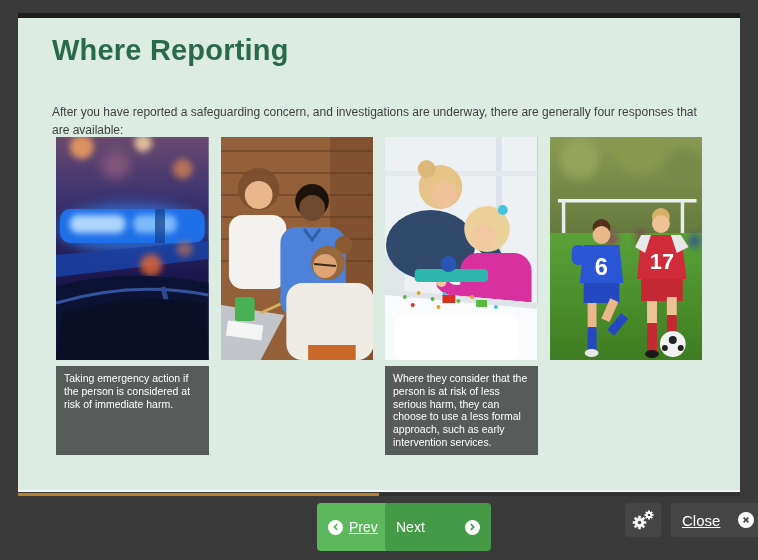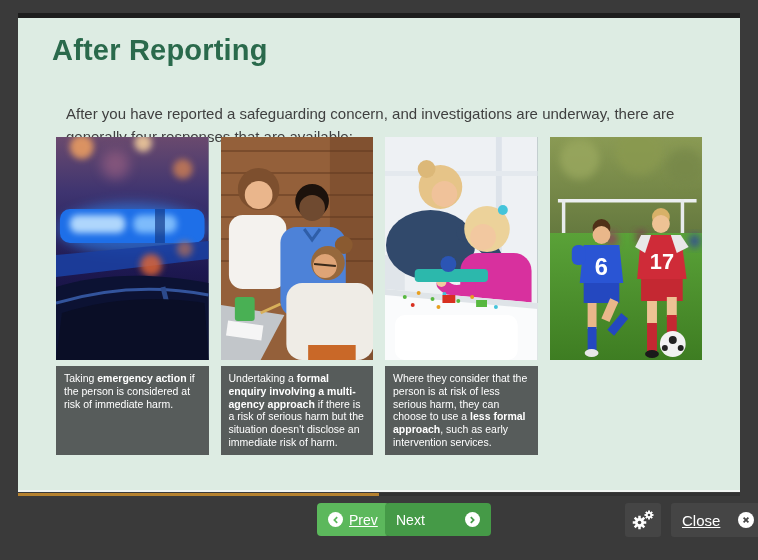--- a/index.html
+++ b/index.html
@@ -4,41 +4,41 @@
 <style>
   html,body{margin:0;padding:0;background:#3a3a3a;}
   .stage{position:relative;width:758px;height:560px;overflow:hidden;
          background:var(--page-bg,#3a3a3a);font-family:"Liberation Sans",sans-serif;}
 
   
   .slide{position:absolute;left:18px;top:13px;width:722px;height:479px;box-sizing:border-box;
          background:var(--slide-bg,#ddece3);border-top:5px solid #1d1d1d;border-bottom:2px solid #f2f6f3;}
   .title{margin:16px 0 0 34px;font-size:29px;font-weight:600;letter-spacing:.2px;
          color:var(--title-color,#2a6a4c);}
-  .intro{margin:36px 48px 0;max-width:652px;font-size:15px;line-height:1.5;
+  .intro{margin:36px 34px 0;max-width:652px;font-size:12px;line-height:1.5;
          color:var(--body-text,#3f3f3f);}
 
   
   .cards{position:absolute;left:38px;right:38px;top:119px;display:flex;gap:12px;align-items:stretch;}
   .card{flex:1 1 0;min-width:0;margin:0;display:flex;flex-direction:column;}
   .photo{height:223px;overflow:hidden;background:#9aa;}
   .photo svg{display:block;width:100%;height:100%;}
   .caption{flex:1;margin-top:6px;background:var(--caption-bg,#575c5b);color:var(--caption-text,#fff);
            font-size:10.5px;line-height:1.22;padding:6px 8px;}
-  .caption .b{font-weight:bold;}
+  .caption .b{font-weight:normal;}
 
   
   .progress-track{position:absolute;left:18px;top:493px;width:722px;height:3px;background:#313131;}
   .progress-fill{height:100%;width:50%;background:var(--progress-orange,#b5812e);}
 
   
   .page-info{position:absolute;left:30px;top:518px;font-size:12.5px;color:var(--footer-text,#8a8a8a);}
   .page-info .sep{margin:0 6px;opacity:.7;}
 
-  .nav-btn{position:absolute;top:503px;height:33px;display:flex;align-items:center;gap:6px;
+  .nav-btn{position:absolute;top:503px;height:48px;display:flex;align-items:center;gap:6px;
            border:none;border-radius:4px;color:#fff;font-size:14px;font-family:inherit;
            padding:8px 11px;cursor:pointer;}
   .prev{left:317px;background:var(--prev-green,#5cb85c);}
   .next{left:385px;background:var(--next-green,#459a47);gap:40px;}
   .circ{width:15px;height:15px;border-radius:50%;background:#fff;display:inline-flex;
         align-items:center;justify-content:center;flex:0 0 auto;}
   .prev .circ{color:var(--prev-green,#5cb85c);}
   .next .circ{color:var(--next-green,#459a47);}
   .u{text-decoration:underline;}
 
@@ -52,21 +52,21 @@
   .cogs{position:relative;width:22px;height:20px;display:inline-block;}
   .gear-big{position:absolute;left:0;bottom:0;}
   .gear-small{position:absolute;right:0;top:0;}
 </style>
 </head>
 <body>
 
 <div class="stage">
 
   <section class="slide">
-    <h1 class="title">After Reporting</h1>
+    <h1 class="title">Where Reporting</h1>
     <p class="intro">After you have reported a safeguarding concern, and investigations are underway, there are generally four responses that are available:</p>
     <div class="cards">
     <figure class="card">
       <div class="photo">
             <svg viewBox="0 0 154 223" preserveAspectRatio="none">
       <defs>
         <linearGradient id="pl-bg" x1="0" y1="0" x2="0" y2="1">
           <stop offset="0" stop-color="#6a4a6e"></stop>
                   <stop offset="0.25" stop-color="#3e3470"></stop>
           <stop offset="0.6" stop-color="#1d1850"></stop>
@@ -126,21 +126,20 @@
       <circle cx="105" cy="129" r="12" fill="#dfa476"></circle>
       <line x1="94" y1="127" x2="116" y2="129" stroke="#3a2a1a" stroke-width="2"></line>
       <rect x="66" y="146" width="88" height="77" rx="16" fill="#efece6"></rect>
       <path d="M0 168 L64 178 L40 223 L0 223 Z" fill="#c2c6ca"></path>
       <rect x="6" y="186" width="36" height="15" fill="#f5f5f5" transform="rotate(8 24 193)"></rect>
       <rect x="14" y="160" width="20" height="24" rx="3" fill="#49b054"></rect>
       <line x1="40" y1="176" x2="60" y2="167" stroke="#d8b05a" stroke-width="3"></line>
       <rect x="88" y="208" width="48" height="15" fill="#c96828"></rect>
     </svg>
           </div>
-      <figcaption class="caption"><span>Undertaking a </span><span class="b">formal enquiry involving a multi-agency approach</span><span> if there is a risk of serious harm but the situation doesn't disclose an immediate risk of harm.</span></figcaption>
     </figure>
 
     <figure class="card">
       <div class="photo">
             <svg viewBox="0 0 154 223" preserveAspectRatio="none">
       <rect width="154" height="223" fill="#eef1f4"></rect>
       <rect x="112" y="0" width="6" height="152" fill="#dde3ea"></rect>
       <rect x="0" y="34" width="154" height="5" fill="#e4e9ee"></rect>
       <rect x="0" y="118" width="20" height="42" fill="#e0e5ea"></rect>
       <circle cx="56" cy="50" r="22" fill="#e6c488"></circle>

